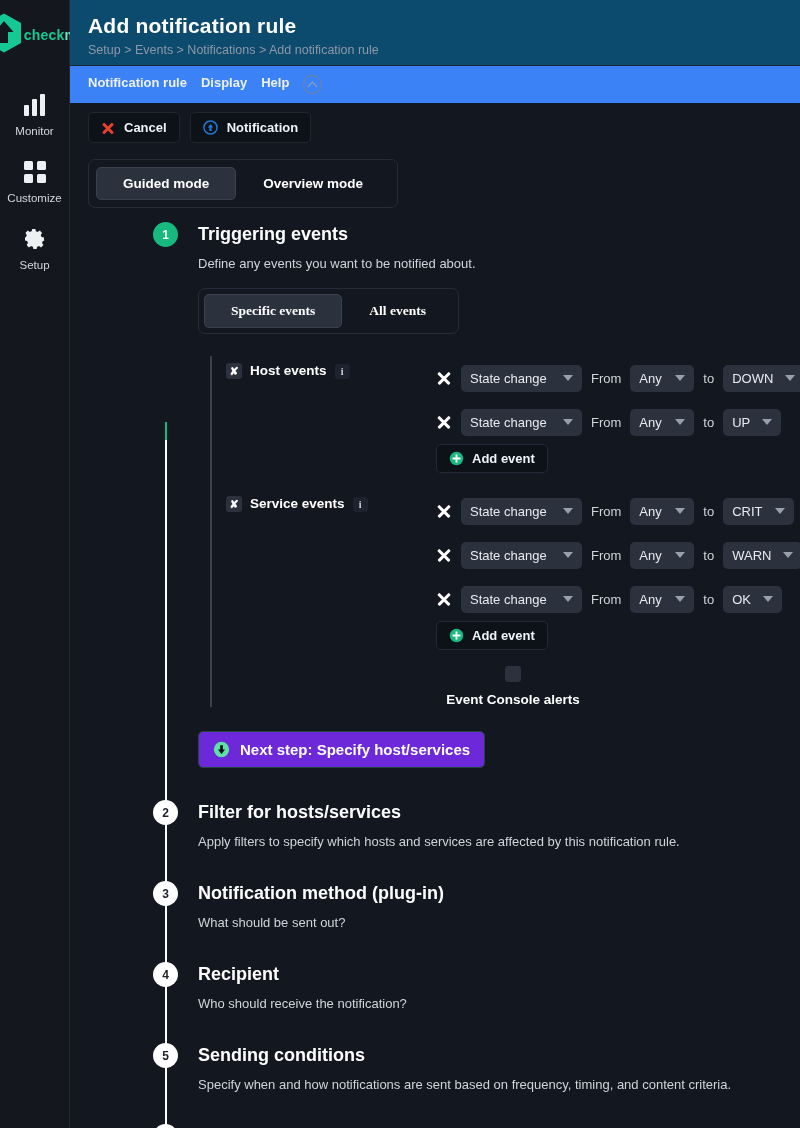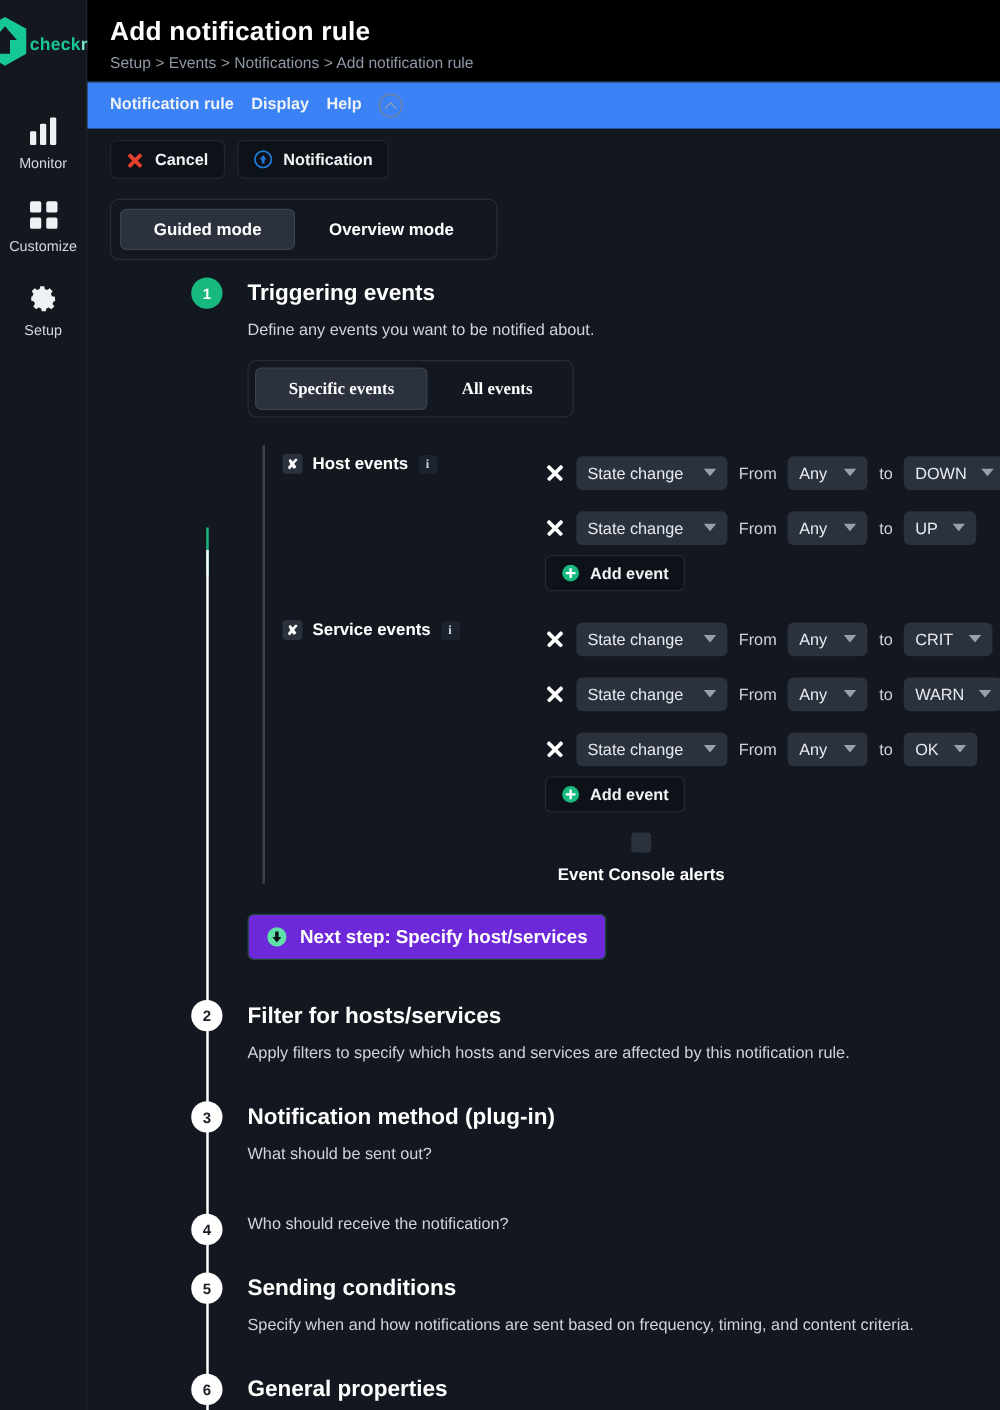--- a/index.html
+++ b/index.html
@@ -38,21 +38,21 @@
   .bars i { display: block; width: 5px; background: #eef1f4; border-radius: 1px; }
   .bars i:nth-child(1){ height: 11px; }
   .bars i:nth-child(2){ height: 17px; }
   .bars i:nth-child(3){ height: 22px; }
   .grid4 { display: grid; grid-template-columns: 9px 9px; grid-template-rows: 9px 9px; gap: 4px; }
   .grid4 span { background: #eef1f4; border-radius: 1.5px; }
 
   
   .main { flex: 1; min-width: 0; display: flex; flex-direction: column; background: #13171f; }
 
-  .titlebar { padding: 14px 0 8px 18px; background: #000000; }
+  .titlebar { padding: 14px 0 8px 18px; background: #0c4a6e; }
   .page-title { font-size: 21px; font-weight: 700; color: #ffffff; letter-spacing: .2px; }
   .breadcrumb { font-size: 12.5px; color: #8f98a5; margin-top: 5px; }
 
   .menubar {
     background: #3b82f6;
     padding: 9px 18px;
     display: flex; align-items: flex-start; gap: 14px;
     border-top: 1px solid #1d222c;
   }
   .menu-item { font-size: 13px; font-weight: 700; color: #eef1f5; cursor: pointer; }
@@ -440,20 +440,21 @@
       <div class="step">
         <div class="badge todo">3</div>
         <div class="step-title">Notification method (plug-in)</div>
         <div class="step-desc">What should be sent out?</div>
       </div>
 
       <div class="spacer-s"></div>
 
       <div class="step">
         <div class="badge todo">4</div>
+        <div class="step-title">Recipient</div>
         <div class="step-desc">Who should receive the notification?</div>
       </div>
 
       <div class="spacer-s"></div>
 
       <div class="step">
         <div class="badge todo">5</div>
         <div class="step-title">Sending conditions</div>
         <div class="step-desc">Specify when and how notifications are sent based on frequency, timing, and content criteria.</div>
       </div>

